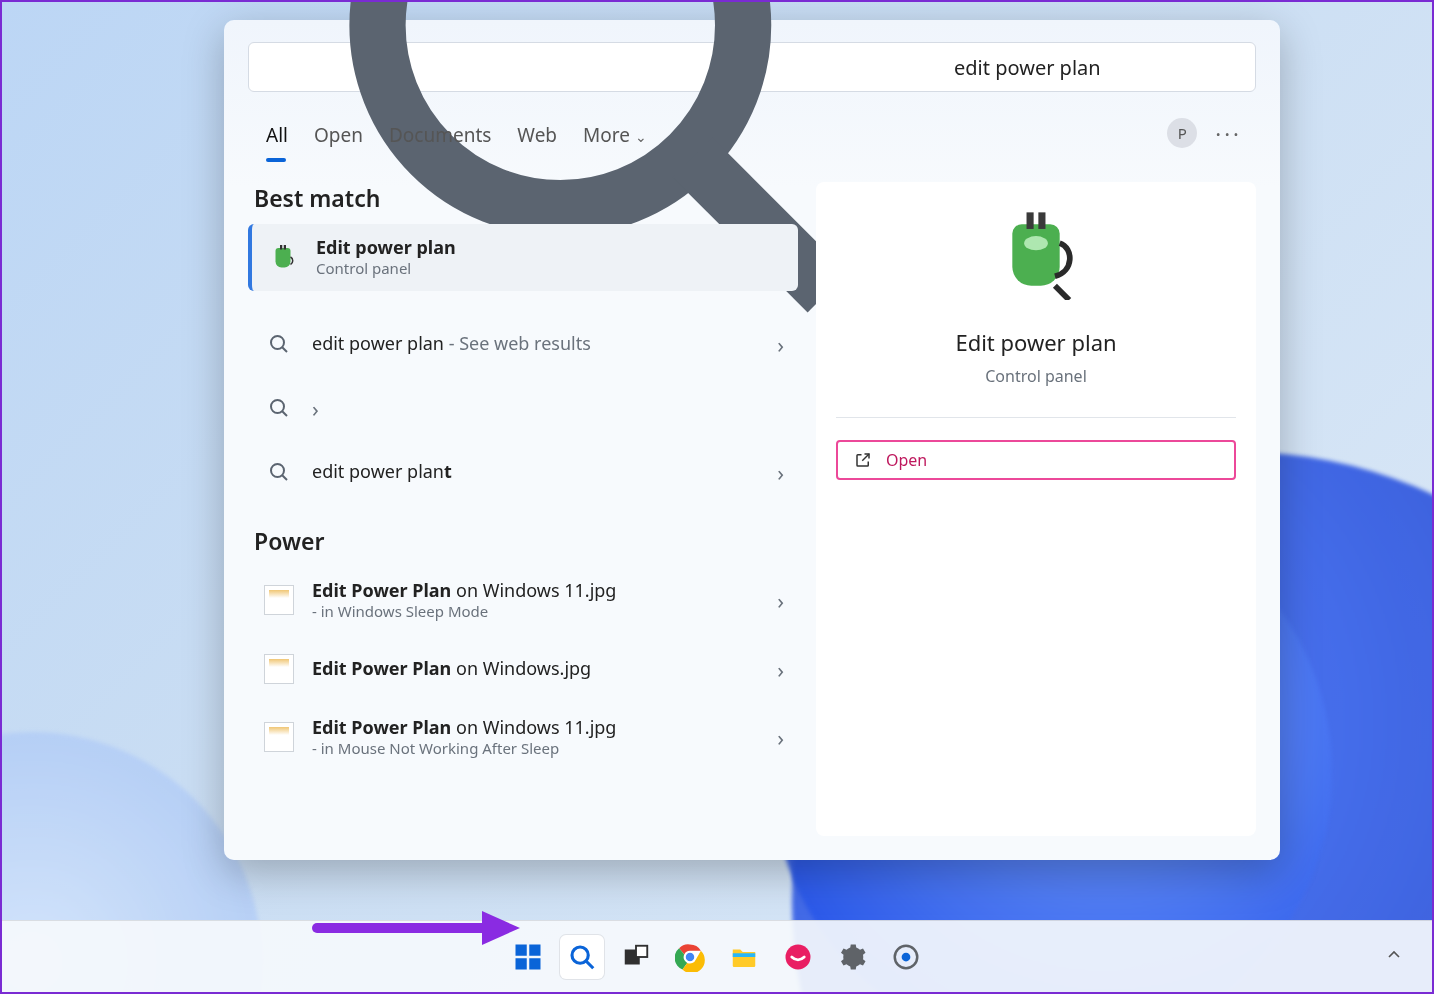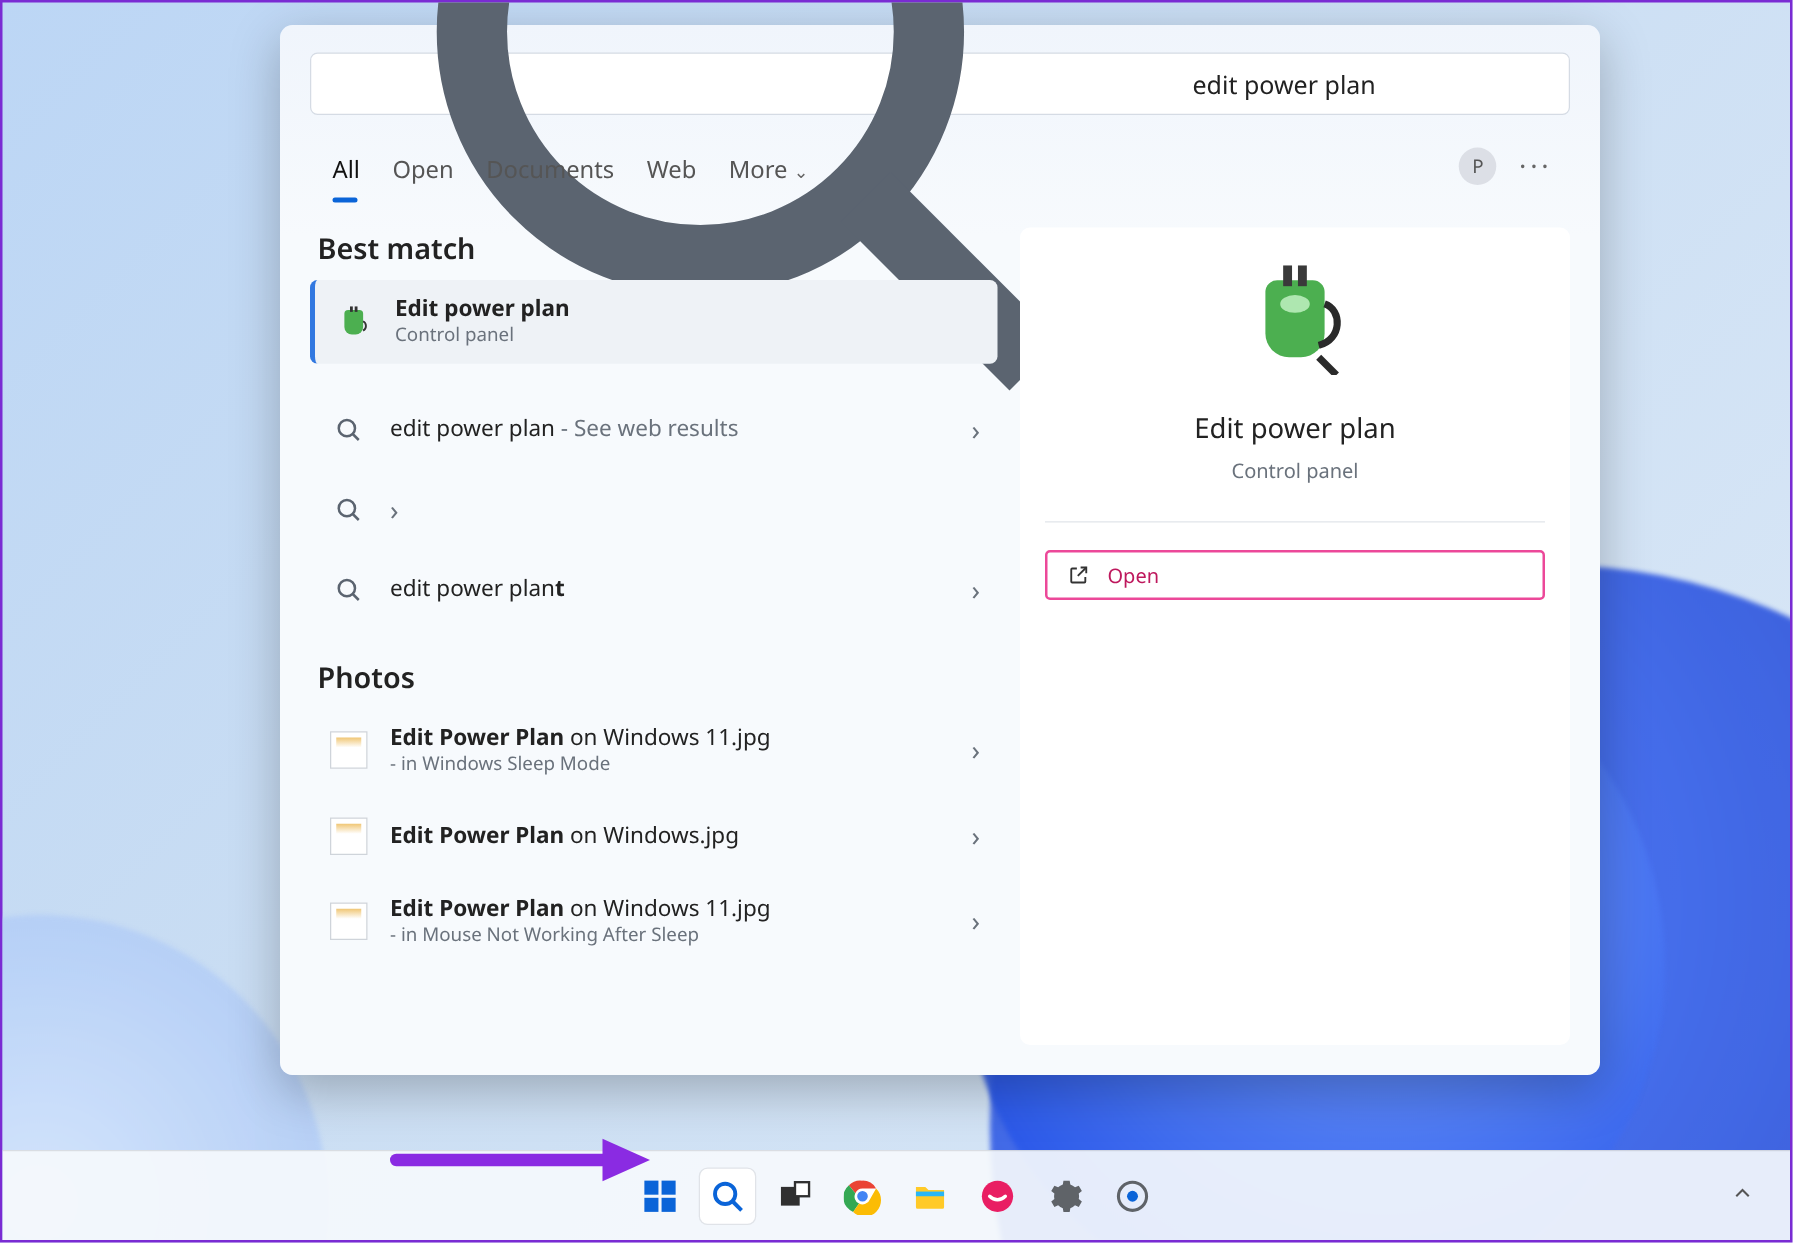--- a/index.html
+++ b/index.html
@@ -165,21 +165,21 @@
               <line x1="20" y1="20" x2="15.2" y2="15.2"></line>
             </svg>
           </span>
         <div class="txt">
             <div class="title"><span>edit power plan</span><b>t</b><span></span></div>
           </div>
         <span class="chev chev-r"></span>
       </div>
 
       <div style="height:12px"></div>
-      <div class="section-label">Photos</div>
+      <div class="section-label">Power</div>
 
       <div class="result">
         <span class="ico">
             <div class="thumb-box"></div>
           </span>
         <div class="txt">
             <div class="title"><b>Edit Power Plan</b><span> on Windows 11.jpg</span></div>
             <div class="sub">- in Windows Sleep Mode</div>
           </div>
         <span class="chev chev-r"></span>

